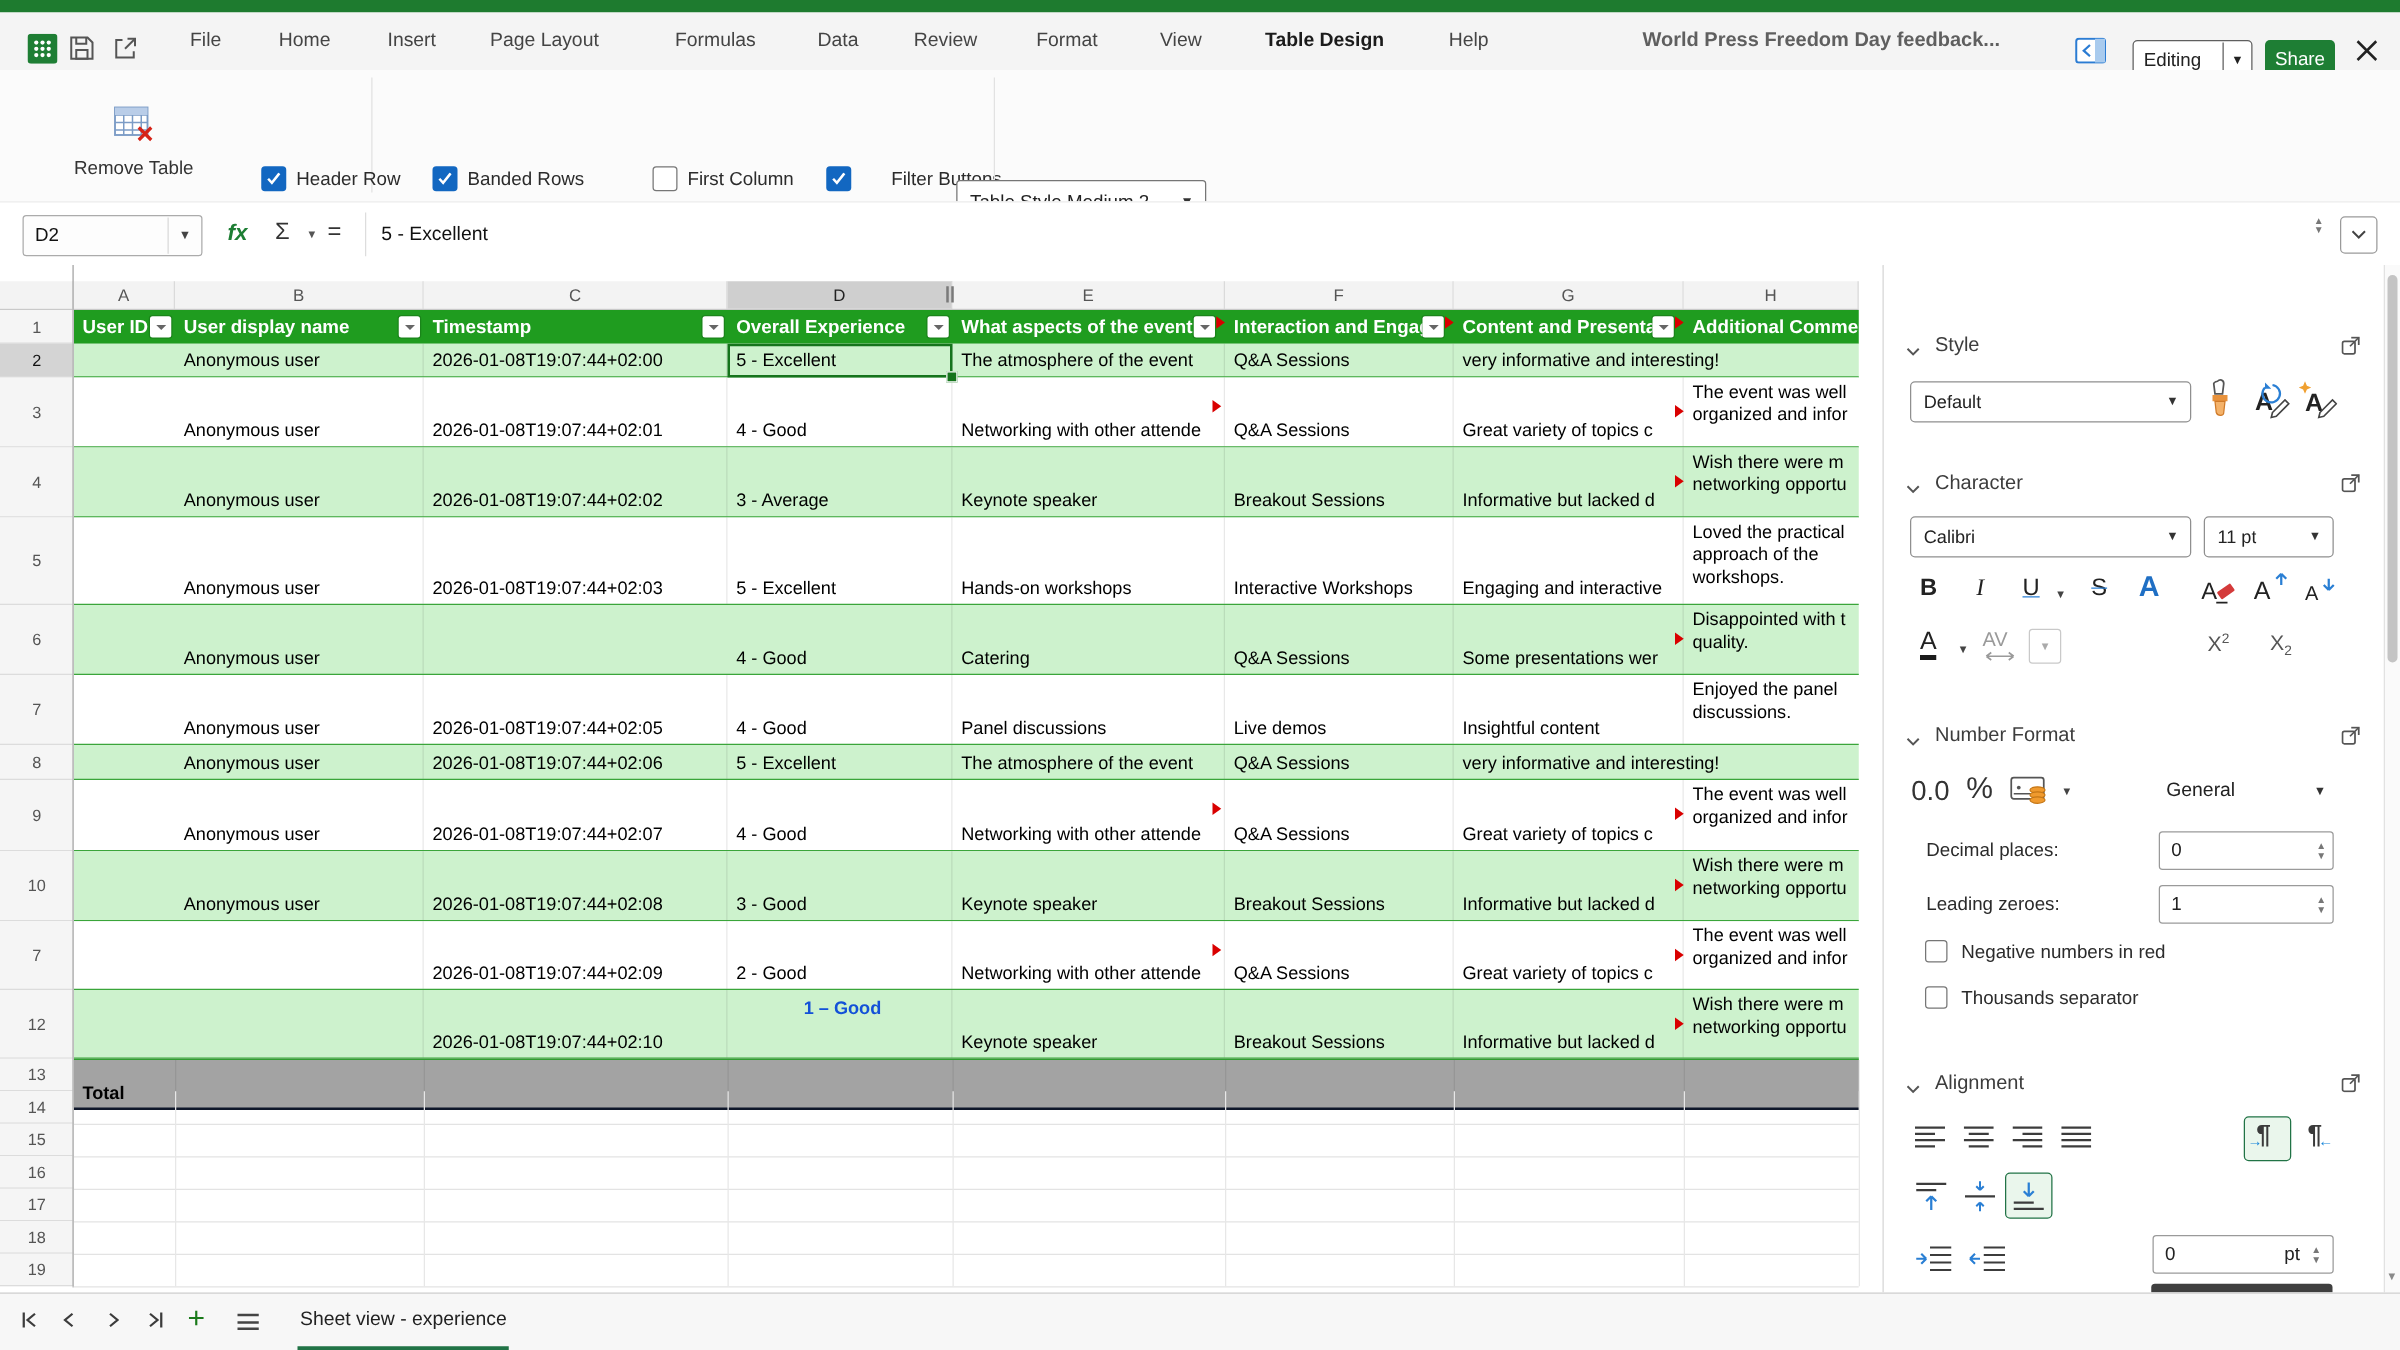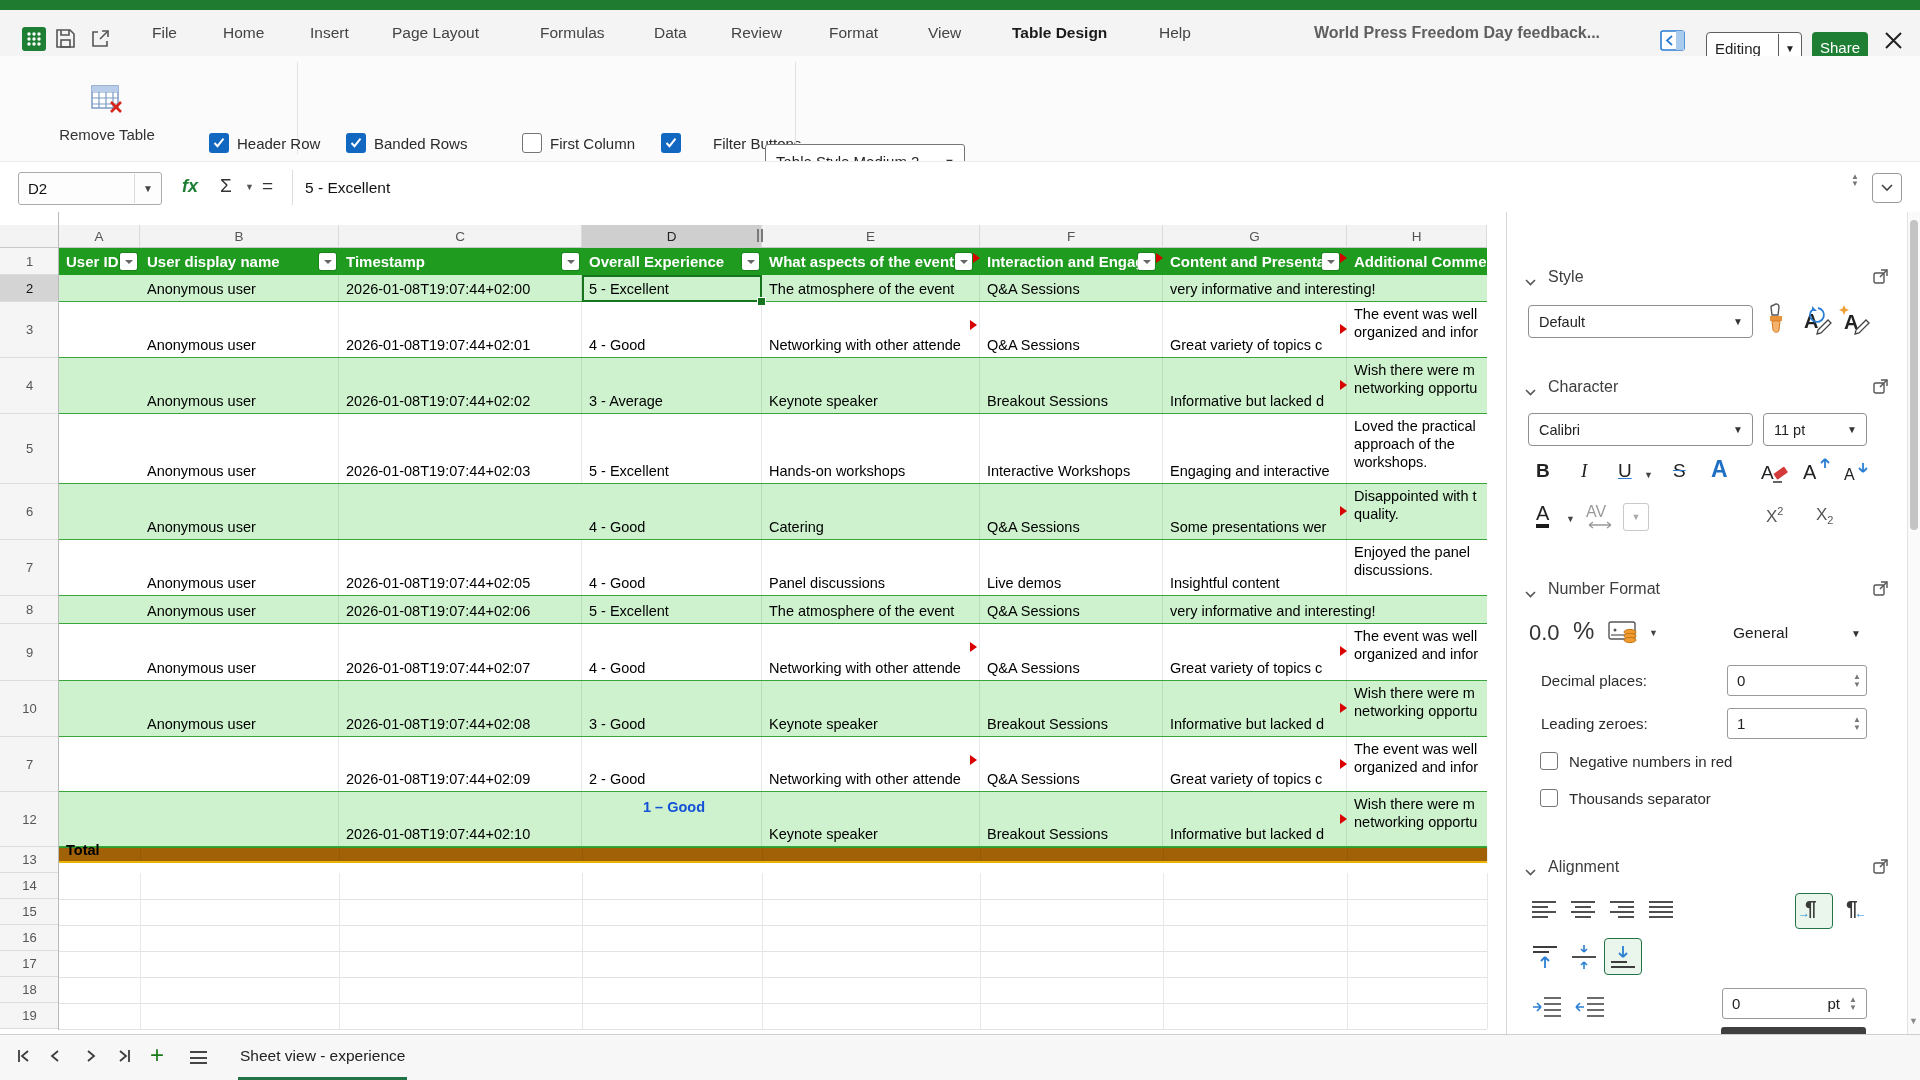--- a/index.html
+++ b/index.html
@@ -78,22 +78,22 @@
   .hdrcell{position:absolute;top:0;height:27px;display:flex;align-items:center;box-sizing:border-box;
            color:#fff;font-weight:bold;font-size:15px;padding-left:7px;overflow:hidden;}
   .filterbtn{min-width:17px;width:17px;height:17px;background:#fff;border-radius:2px;margin-left:auto;
              margin-right:3px;display:flex;align-items:center;justify-content:center;box-shadow:0 0 0 1px rgba(0,0,0,.15);}
   .filterbtn .tri{width:0;height:0;border-left:4px solid transparent;border-right:4px solid transparent;
                   border-top:4px solid #666;}
   .cmark{position:absolute;width:0;height:0;border-top:5px solid transparent;border-bottom:5px solid transparent;
          border-left:7px solid #d90000;}
   #sel-box{border:2px solid #15741c;box-sizing:border-box;pointer-events:none;}
   #sel-handle{width:7px;height:7px;background:#15741c;border:1px solid #fff;box-sizing:content-box;}
-  .totalrow{position:absolute;left:59px;width:1428px;height:16px;background:#a16207;box-sizing:border-box;
-            border-top:1px solid #2f9e2f;border-bottom:2px solid #eab308;}
+  .totalrow{position:absolute;left:59px;width:1428px;height:41px;background:#a3a3a3;box-sizing:border-box;
+            border-top:1px solid #2f9e2f;border-bottom:2px solid #0f172a;}
   .totallabel{position:absolute;left:7px;bottom:3px;font-weight:bold;font-size:14.5px;color:#000;}
   .gridline-v{position:absolute;width:1px;background:#e7e7e7;}
   .emptyrow{position:absolute;left:59px;width:1428px;border-bottom:1px solid #e3e3e3;}
   #gut-border{left:58px;top:212px;width:1px;height:818px;background:#b9b9b9;}
   .resize-glyph{position:absolute;top:17px;width:2px;height:13px;background:#7a7a7a;}
   
   #panel{left:1506px;top:212px;width:414px;height:822px;background:#fff;border-left:1px solid #d6d6d6;box-sizing:border-box;}
   .sec-title{position:absolute;font-size:16px;color:#3d3d3d;}
   .chev{position:absolute;width:10px;height:10px;}
   .extlink{position:absolute;width:15px;height:15px;}

